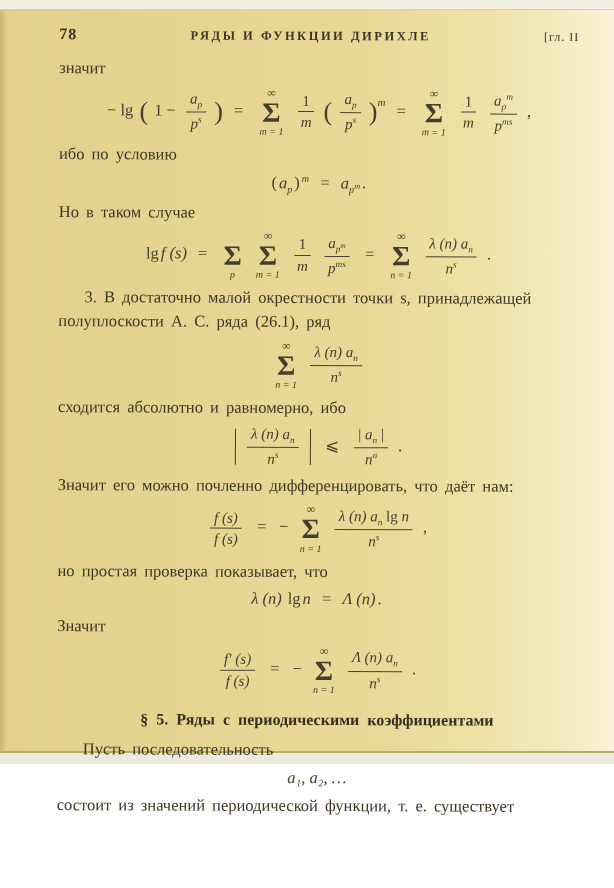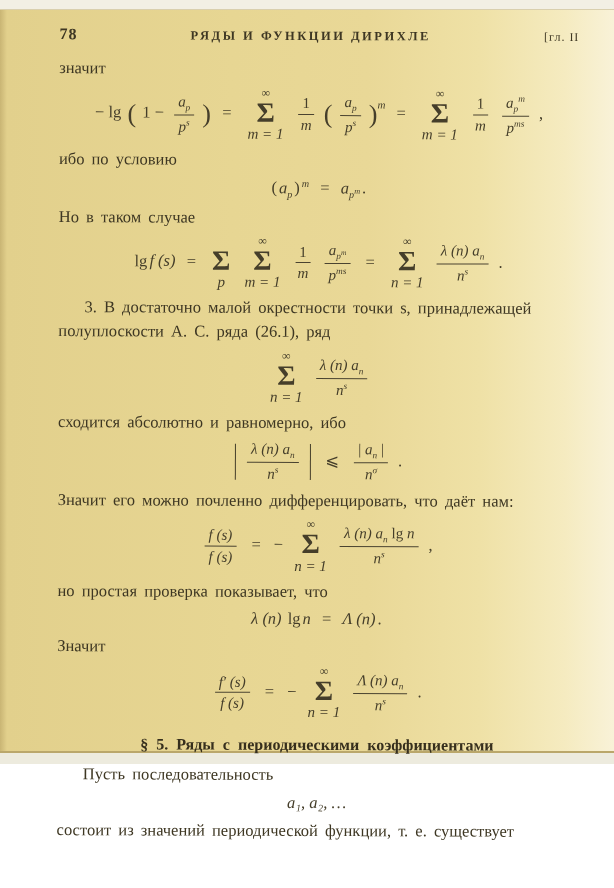--- a/index.html
+++ b/index.html
@@ -21,21 +21,21 @@
   .eqsp{margin:0 7px;}
   i{font-style:italic;}
   sub,sup{font-size:0.62em;}
   sub sup{font-size:0.8em;}
   .frac{display:inline-flex;flex-direction:column;align-items:center;vertical-align:middle;margin:0 4px;font-size:15px;line-height:1.1;}
   .frac .nu{border-bottom:1.3px solid #4a4330;padding:0 4px 2px;}
   .frac .de{padding:2px 4px 0;}
   .sum{display:inline-flex;flex-direction:column;align-items:center;vertical-align:middle;margin:0 5px;line-height:1;}
   .sum .top{font-size:12px;height:13px;}
   .sum .sg{font-size:28px;font-weight:bold;line-height:0.9;}
-  .sum .bot{font-size:15px;margin-top:2px;white-space:nowrap;font-style:italic;text-align:center;}
+  .sum .bot{font-size:10px;margin-top:2px;white-space:nowrap;font-style:italic;text-align:center;}
   .bp{font-size:26px;font-weight:300;vertical-align:middle;line-height:0;}
   .pexp{font-size:11px;vertical-align:10px;}
   .vbar{display:inline-block;width:1.4px;height:36px;background:#453e2a;vertical-align:middle;margin:0 3px;}
   .heading{font-weight:bold;text-align:center;font-size:16px;word-spacing:4px;margin:16px 0 10px;color:#362f1d;}
 </style>
 </head>
 <body>
 
 <div class="scan">
   <div class="strip-top"></div>

